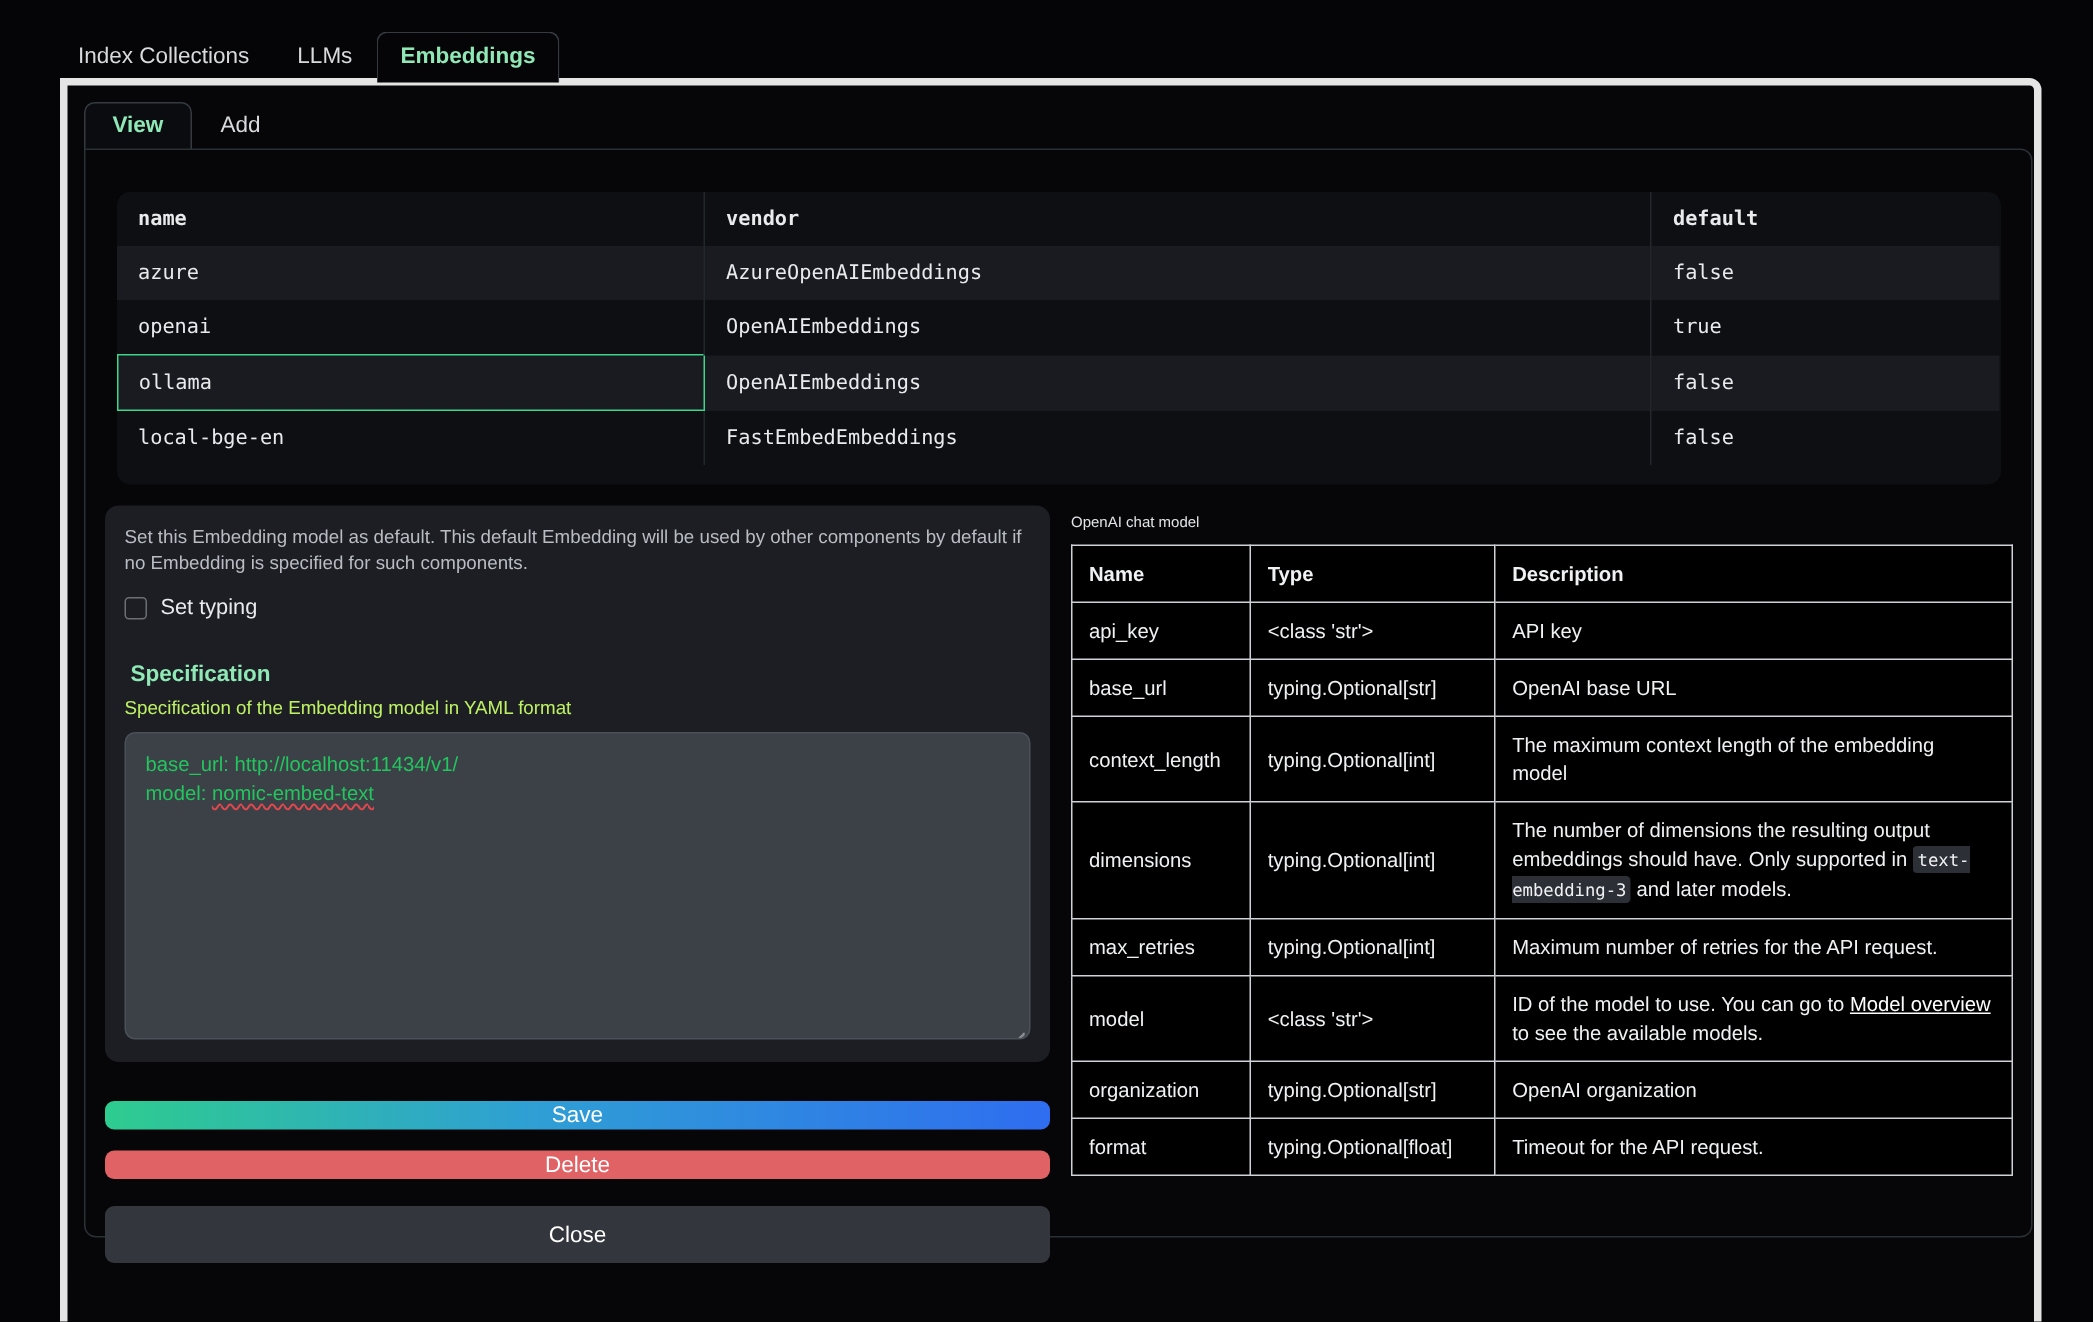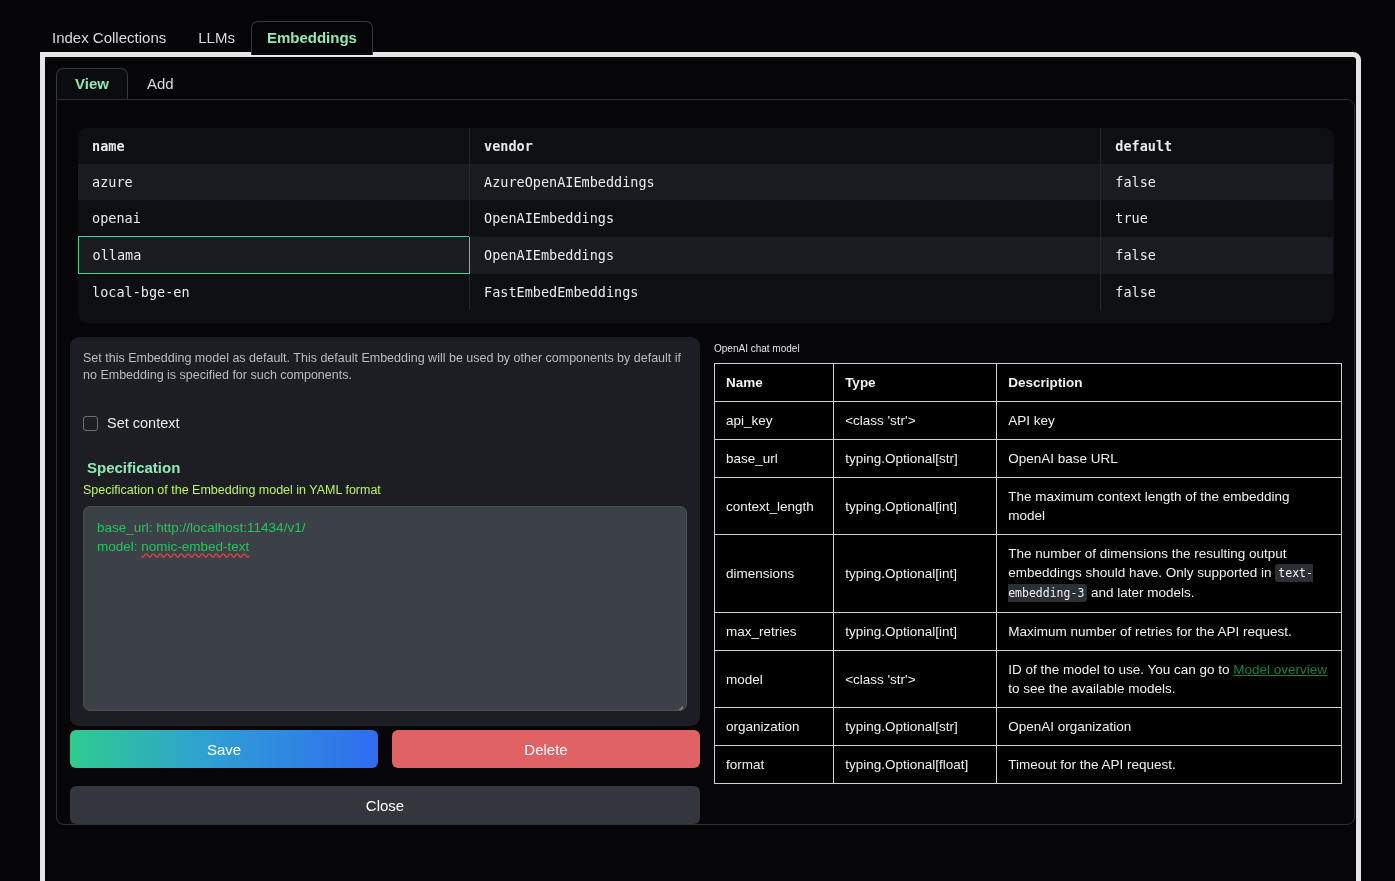--- a/index.html
+++ b/index.html
@@ -117,21 +117,21 @@
   .col-left { width: 630px; }
   .col-right { flex: 1; }
 
   .settings-card {
     background: #1c1e24;
     border-radius: 9px;
     padding: 13px 13px 15px 13px;
   }
   .desc {
     font-size: 12.5px; color: #b9bcc2; line-height: 17px;
-    margin: 0 0 31px 0;
+    margin: 0 0 13px 0;
   }
   .checkrow { display: flex; align-items: center; gap: 9px; margin-bottom: 28px; }
   .checkbox {
     width: 15px; height: 15px;
     border: 1px solid #6b6f76;
     border-radius: 3px;
     background: transparent;
   }
   .checklabel { font-size: 14.5px; color: #e9eaec; }
   .spec-title {
@@ -161,21 +161,21 @@
   .resize-grip {
     position: absolute; right: 3px; bottom: 2px;
     width: 11px; height: 11px;
     opacity: .55;
   }
   .resize-grip i {
     position: absolute; right: 0; height: 1px; background: #cfd2d6;
     transform-origin: right center;
   }
 
-  .btnrow { display: flex; gap: 14px; margin-top: 4px; }
+  .btnrow { display: flex; gap: 14px; margin-top: 26px; flex-direction: column; }
   .btn {
     flex: 1; height: 38px; border: none; border-radius: 6px;
     font-size: 15px; color: #ffffff; cursor: pointer;
     font-family: "Liberation Sans", sans-serif;
   }
   .btn-save { background: linear-gradient(90deg,#2ecc8f 0%, #2f9fd4 45%, #2f6df0 100%); }
   .btn-delete { background: #e06264; }
   .btn-close {
     width: 100%; height: 38px; margin-top: 18px;
     background: #33363d; border: none; border-radius: 6px;
@@ -205,21 +205,21 @@
   table.spec col.s2 { width: 26%; }
   table.spec col.s3 { width: 55%; }
   code.inline {
     font-family: "DejaVu Sans Mono", monospace;
     font-size: 11.5px;
     background: #2c2f35;
     padding: 2px 3px;
     border-radius: 3px;
     color: #f0f1f3;
   }
-  a.link { color: #15803d; }
+  a.link { color: #ffffff; }
 </style>
 </head>
 <body>
 
 <div class="app">
 
   <div class="tabbar">
     <div class="tab">Index Collections</div>
     <div class="tab">LLMs</div>
     <div class="tab active">Embeddings</div>
@@ -274,21 +274,21 @@
       </div>
 
       <div class="cols">
 
         <div class="col-left">
           <div class="settings-card">
             <p class="desc">Set this Embedding model as default. This default Embedding will be used by other components by default if no Embedding is specified for such components.</p>
 
             <div class="checkrow">
               <span class="checkbox"></span>
-              <span class="checklabel">Set context</span>
+              <span class="checklabel">Set typing</span>
             </div>
 
             <div class="spec-title">Specification</div>
             <div class="spec-sub">Specification of the Embedding model in YAML format</div>
 
             <div class="yaml-box"><span>base_url: http://localhost:11434/v1/</span>
 <span>model: </span><span class="misspell">nomic-embed-text</span><span class="resize-grip"><i style="width:10px;top:9px;transform:rotate(-45deg)"></i><i style="width:6px;top:10px;transform:rotate(-45deg)"></i></span></div>
           </div>
 
           <div class="btnrow">

